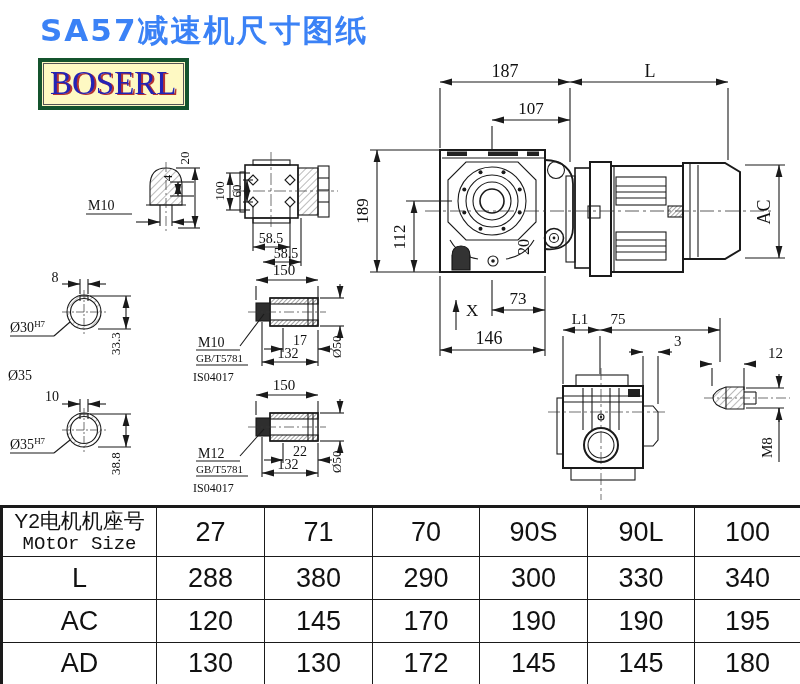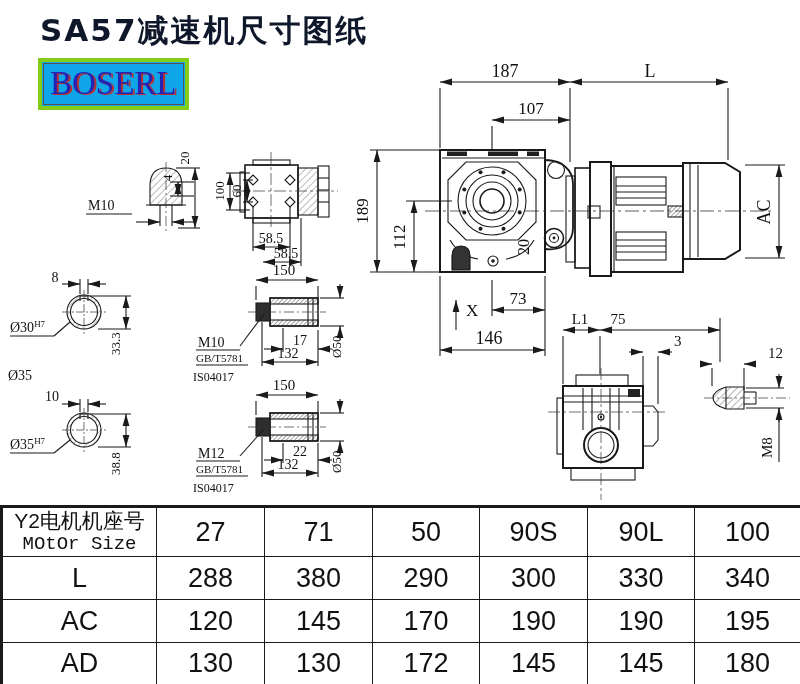--- a/index.html
+++ b/index.html
@@ -1,20 +1,20 @@
 <!DOCTYPE html>
 <html><head>
 <meta charset="utf-8">
 <style>
   html,body{margin:0;padding:0;background:#fff;}
   body{width:800px;height:684px;position:relative;overflow:hidden;
        font-family:"Liberation Sans",sans-serif;color:#111;}
   .page-title{position:absolute;left:40px;top:10px;font-size:31px;font-weight:bold;
-       letter-spacing:2px;color:#0f172a;font-family:"DejaVu Sans",sans-serif;white-space:nowrap;}
-  .brand-box{position:absolute;left:38px;top:58px;border:4px solid #84cc16;background:#0ea5e9;padding:1px;}
+       letter-spacing:2px;color:#3b82f6;font-family:"DejaVu Sans",sans-serif;white-space:nowrap;}
+  .brand-box{position:absolute;left:38px;top:58px;border:4px solid #14532d;background:#fef9c3;padding:1px;}
   .brand-inner{border:1px solid #555;padding:0 6px 2px 6px;}
   .brand-text{font-family:"Liberation Serif",serif;font-size:33px;line-height:38px;
        color:#2323b5;text-shadow:2px 1px 0 #b53333;}
   svg.drawing{position:absolute;left:0;top:0;}
   table.dim-table{position:absolute;left:0;top:505px;width:800px;height:179px;
        border-collapse:collapse;table-layout:fixed;}
   table.dim-table td{border:1.6px solid #1a1a1a;text-align:center;vertical-align:middle;
        font-size:27px;color:#111;padding:0;}
   table.dim-table tr:first-child td{border-top-width:3px;}
   table.dim-table tr:last-child td{border-bottom-width:3px;}
@@ -382,21 +382,21 @@
       <col style="width:107px">
   </colgroup>
   <tbody>
       <tr style="height:50px">
     <td>
       <div class="hdr-cn">Y2电机机座号</div>
       <div class="hdr-en">MOtOr Size</div>
     </td>
     <td>27</td>
     <td>71</td>
-    <td>50</td>
+    <td>70</td>
     <td>90S</td>
     <td>90L</td>
     <td>100</td>
   </tr>
   <tr style="height:43px">
     <td class="row-label">L</td>
     <td>288</td>
     <td>380</td>
     <td>290</td>
     <td>300</td>

